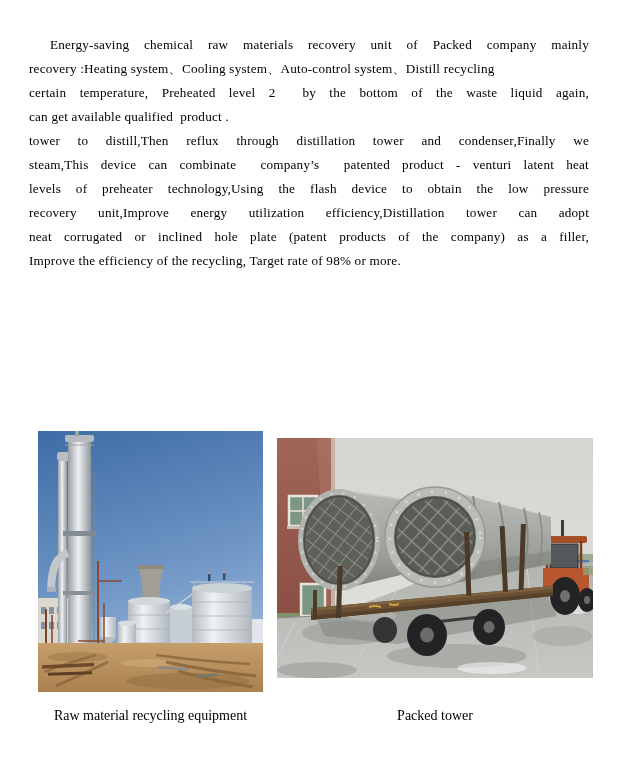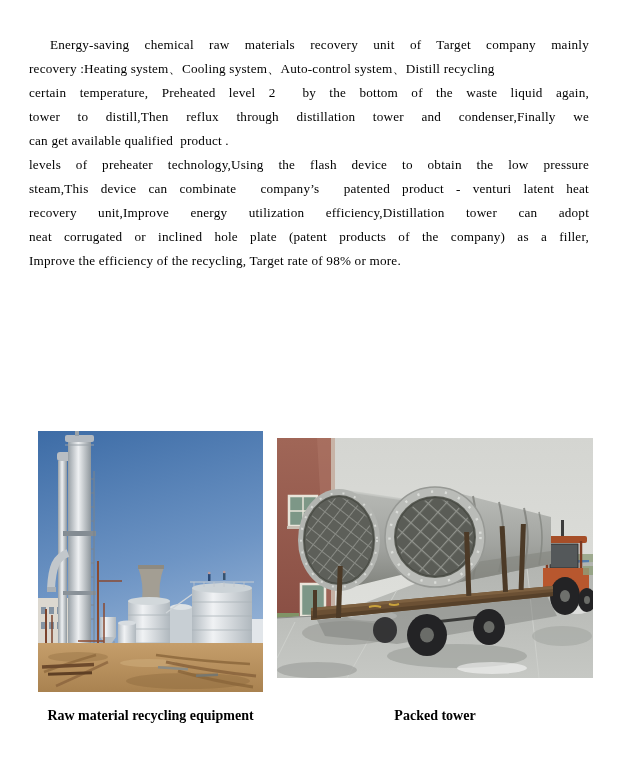--- a/index.html
+++ b/index.html
@@ -15,39 +15,39 @@
     font-size:13.2px;line-height:24px;height:24px;white-space:pre-wrap;
     text-align:justify;text-align-last:justify;letter-spacing:0.2px;overflow:hidden;
   }
   .line.no-justify{text-align:left;text-align-last:left;}
   .line.indent{text-indent:21px;}
   .figure{position:absolute;overflow:hidden;}
   #figure-1{left:38px;top:431px;width:225px;height:261px;}
   #figure-2{left:277px;top:438px;width:316px;height:240px;}
   .figure svg{display:block;width:100%;height:100%;}
   .caption{
-    position:absolute;top:707px;font-size:14px;line-height:18px;text-align:center;font-weight:bold;
+    position:absolute;top:707px;font-size:14px;line-height:18px;text-align:center;
   }
   #caption-1{left:38px;width:225px;}
   #caption-2{left:277px;width:316px;}
 </style>
 </head>
 <body>
 
 <div class="text-block">
     <div class="paragraph">
-      <div class="line indent">Energy-saving chemical raw materials recovery unit of Target company mainly</div>
+      <div class="line indent">Energy-saving chemical raw materials recovery unit of Packed company mainly</div>
       <div class="line no-justify">recovery :Heating system、Cooling system、Auto-control system、Distill recycling</div>
       <div class="line">certain temperature, Preheated level 2  by the bottom of the waste liquid again,</div>
+      <div class="line no-justify">can get available qualified  product .</div>
       <div class="line">tower to distill,Then reflux through distillation tower and condenser,Finally we</div>
-      <div class="line no-justify">can get available qualified  product .</div>
     </div>
     <div class="paragraph">
+      <div class="line">steam,This device can combinate  company’s  patented product - venturi latent heat</div>
       <div class="line">levels of preheater technology,Using the flash device to obtain the low pressure</div>
-      <div class="line">steam,This device can combinate  company’s  patented product - venturi latent heat</div>
       <div class="line">recovery unit,Improve energy utilization efficiency,Distillation tower can adopt</div>
       <div class="line">neat corrugated or inclined hole plate (patent products of the company) as a filler,</div>
       <div class="line no-justify">Improve the efficiency of the recycling, Target rate of 98% or more.</div>
     </div>
   </div>
 
 <div class="figure" id="figure-1">
   <svg viewBox="0 0 225 261" preserveAspectRatio="none">
     <defs>
       <linearGradient id="sky1" x1="0" y1="0" x2="0.25" y2="1">

